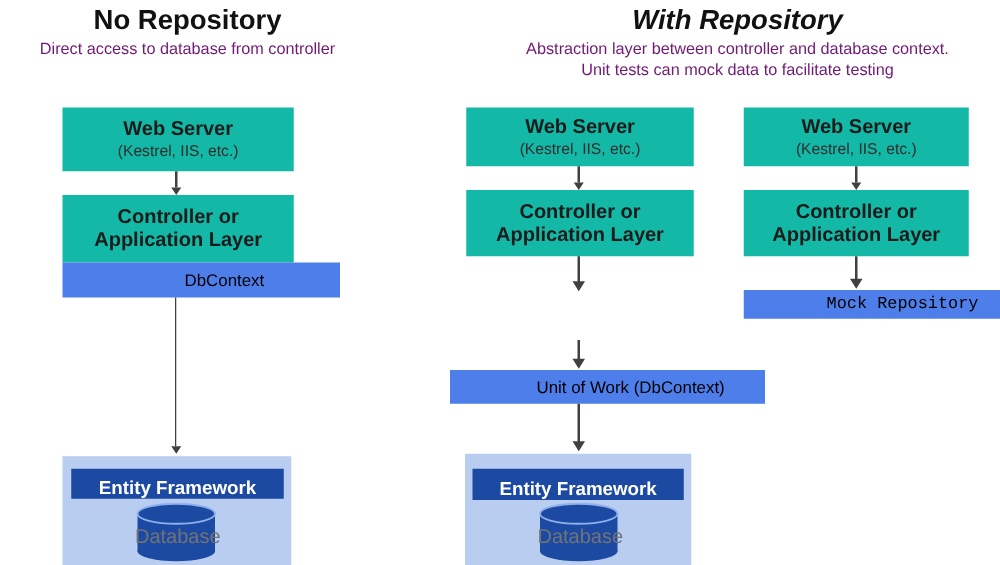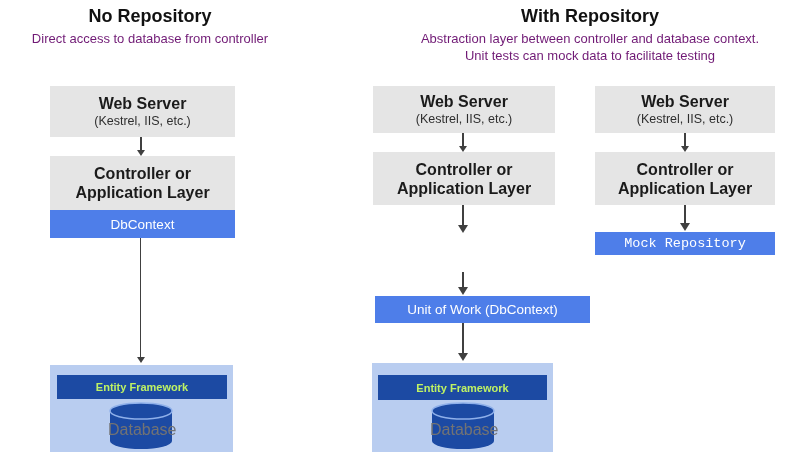--- a/index.html
+++ b/index.html
@@ -6,43 +6,43 @@
   .canvas{
     position:relative;
     width:800px;height:452px;
     background:#ffffff;
     font-family:"Liberation Sans", sans-serif;
     overflow:hidden;
     color:#1b1b1b;
   }
   .hdr-title{
     position:absolute;top:5px;
-    font-size:18px;font-weight:700;color:#111;
+    font-size:22px;font-weight:700;color:#111;
     text-align:center;line-height:22px;
   }
   .hdr-sub{
     position:absolute;
     font-size:13px;color:#701a75;
     text-align:center;line-height:16px;
   }
   .box{
     position:absolute;
     display:flex;flex-direction:column;
     align-items:center;justify-content:center;
     text-align:center;
   }
-  .gray{background:#e5e5e5;color:#1b1b1b;}
-  .blue{background:#4e7ee9;color:#ffffff;font-size:13.5px;}
+  .gray{background:#14b8a6;color:#1b1b1b;}
+  .blue{background:#4e7ee9;color:#000000;font-size:13.5px;padding-left:37px;}
   .box-title{font-size:16px;font-weight:700;line-height:19px;}
   .box-sub{font-size:12.5px;color:#2e2e2e;line-height:15px;margin-top:1px;}
   .efc{position:absolute;background:#b9cdf0;}
   .darkbar{
-    position:absolute;background:#1c4aa3;color:#bef264;
-    display:flex;align-items:center;justify-content:center;
-    font-size:11px;font-weight:700;
+    position:absolute;background:#1c4aa3;color:#ffffff;
+    display:flex;align-items:flex-end;justify-content:center;
+    font-size:15px;font-weight:700;
   }
   .arrow{position:absolute;background:#404040;}
   .arrow::after{
     content:"";position:absolute;left:50%;bottom:-7px;
     transform:translateX(-50%);
     border-left:5px solid transparent;
     border-right:5px solid transparent;
     border-top:8px solid #404040;
   }
   .arrow.small::after{
@@ -58,21 +58,21 @@
   }
 </style>
 </head>
 <body>
 
 <div class="canvas">
 
   <div class="hdr-title" style="left:0;width:300px;">No Repository</div>
   <div class="hdr-sub" style="left:0;width:300px;top:31px;">Direct access to database from controller</div>
 
-  <div class="hdr-title" style="left:380px;width:420px;">With Repository</div>
+  <div class="hdr-title" style="left:380px;width:420px;font-style:italic;">With Repository</div>
   <div class="hdr-sub" style="left:380px;width:420px;top:31px;">Abstraction layer between controller and database context.</div>
   <div class="hdr-sub" style="left:380px;width:420px;top:48px;">Unit tests can mock data to facilitate testing</div>
 
   <div class="box gray" style="left:50px;top:86px;width:185px;height:51px;">
     <div class="box-title">Web Server</div>
     <div class="box-sub">(Kestrel, IIS, etc.)</div>
   </div>
 
   <div class="arrow small" style="left:140px;top:137px;width:1.5px;height:13px;"></div>
 
@@ -108,21 +108,21 @@
   <div class="box gray" style="left:373px;top:152px;width:182px;height:53px;">
     <div class="box-title">Controller or</div>
     <div class="box-title">Application Layer</div>
   </div>
 
   <div class="arrow" style="left:462px;top:205px;width:2px;height:21px;"></div>
 
 
   <div class="arrow" style="left:462px;top:272px;width:2px;height:16px;"></div>
 
-  <div class="box blue" style="left:375px;top:296px;width:215px;height:27px;">
+  <div class="box blue" style="left:360px;top:296px;width:215px;height:27px;">
     <div>Unit of Work (DbContext)</div>
   </div>
 
   <div class="arrow" style="left:462px;top:323px;width:2px;height:31px;"></div>
 
   <div class="efc" style="left:372px;top:363px;width:181px;height:89px;"></div>
   <div class="darkbar" style="left:378px;top:375px;width:169px;height:25px;">
     <div>Entity Framework</div>
   </div>
   <svg class="cyl" style="left:430px;top:402px;" width="66" height="48" viewBox="0 0 66 48">

